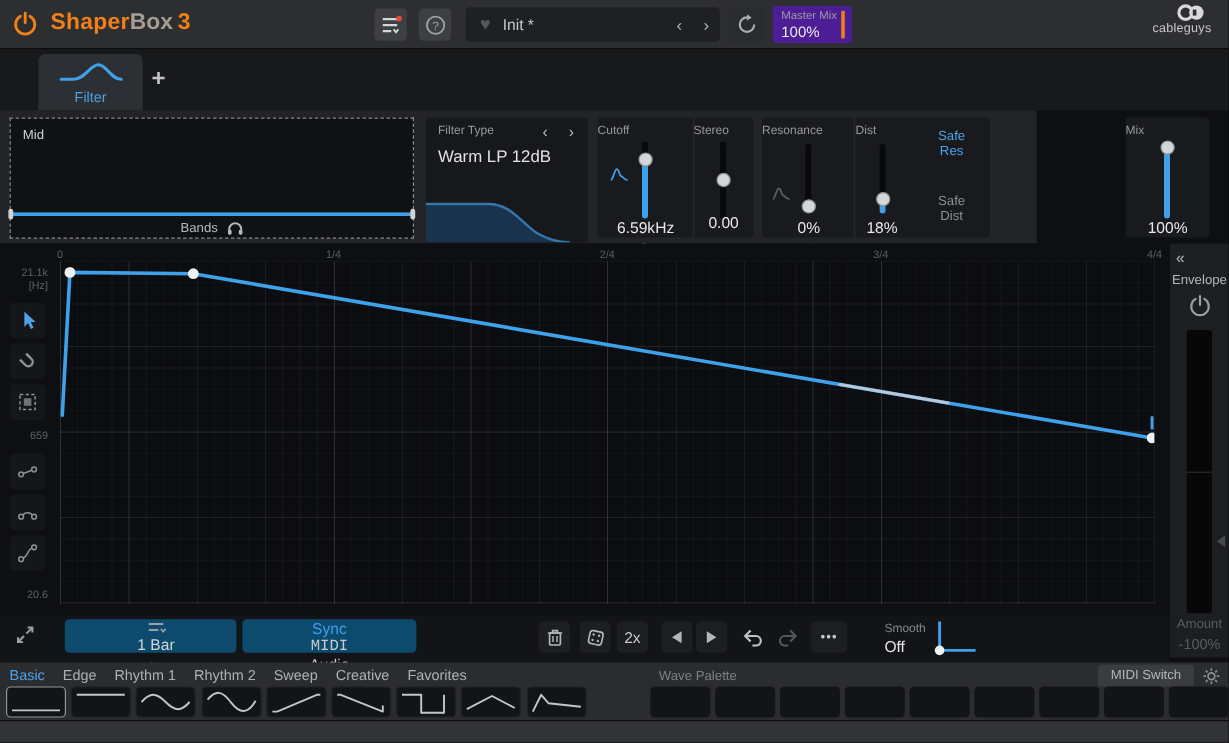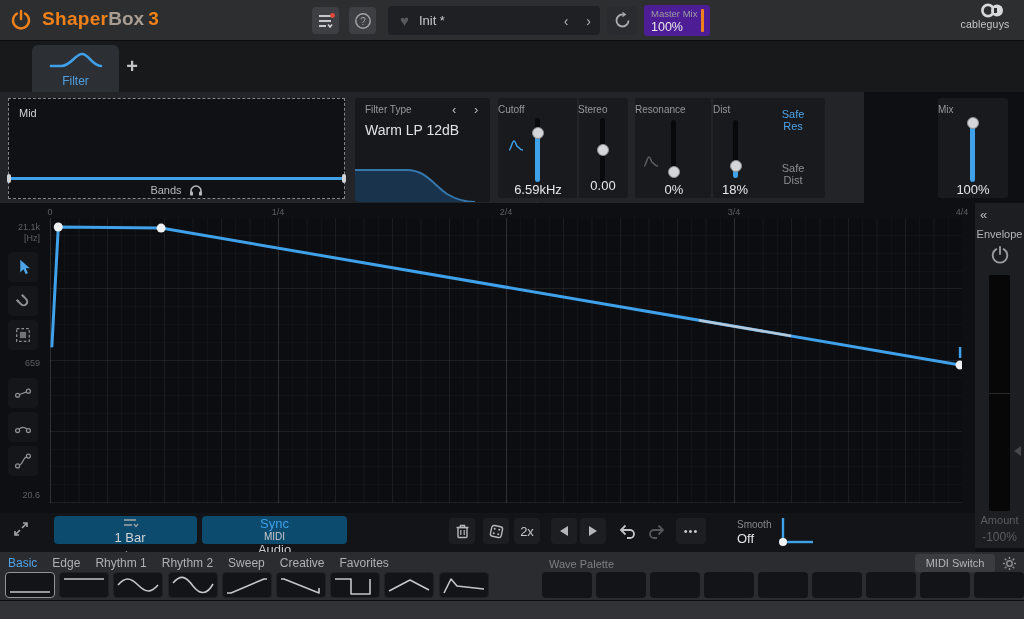--- a/index.html
+++ b/index.html
@@ -330,21 +330,21 @@
             <path d="M11,2.6 l2,-2 l2,2" fill="none" stroke="#9da0a3" stroke-width="0"></path>
           </svg>
         </span>
       <span style="margin-left:9px;font-size:13px;color:#d2d4d6;flex:1;">1 Bar</span>
       <span class="chv">‹</span>
       <span class="chv" style="padding-right:11px;">›</span>
     </div>
 
     <div class="tbgroup" style="left:202px;width:145px;justify-content:space-around;">
       <span style="font-size:13px;color:#3fa1ea;cursor:pointer;">Sync</span>
-      <span style="font-size:10px;color:#c8cacc;cursor:pointer;">MIDI</span>
+      <span style="font-size:13px;color:#c8cacc;cursor:pointer;font-family:Liberation Mono, monospace;">MIDI</span>
       <span style="font-size:13px;color:#c8cacc;cursor:pointer;">Audio</span>
     </div>
 
     <div class="tbbtn" style="left:449px;">
         <span>
           <svg width="15" height="16" viewBox="0 0 15 16">
             <rect x="3" y="4.5" width="9" height="10" rx="1" fill="none" stroke="#b4b7ba" stroke-width="1.4"></rect>
             <line x1="1.5" y1="4.5" x2="13.5" y2="4.5" stroke="#b4b7ba" stroke-width="1.4"></line>
             <path d="M5.5,4 V2.5 H9.5 V4" fill="none" stroke="#b4b7ba" stroke-width="1.4"></path>
             <line x1="5.8" y1="7" x2="5.8" y2="12" stroke="#b4b7ba" stroke-width="1.2"></line>

